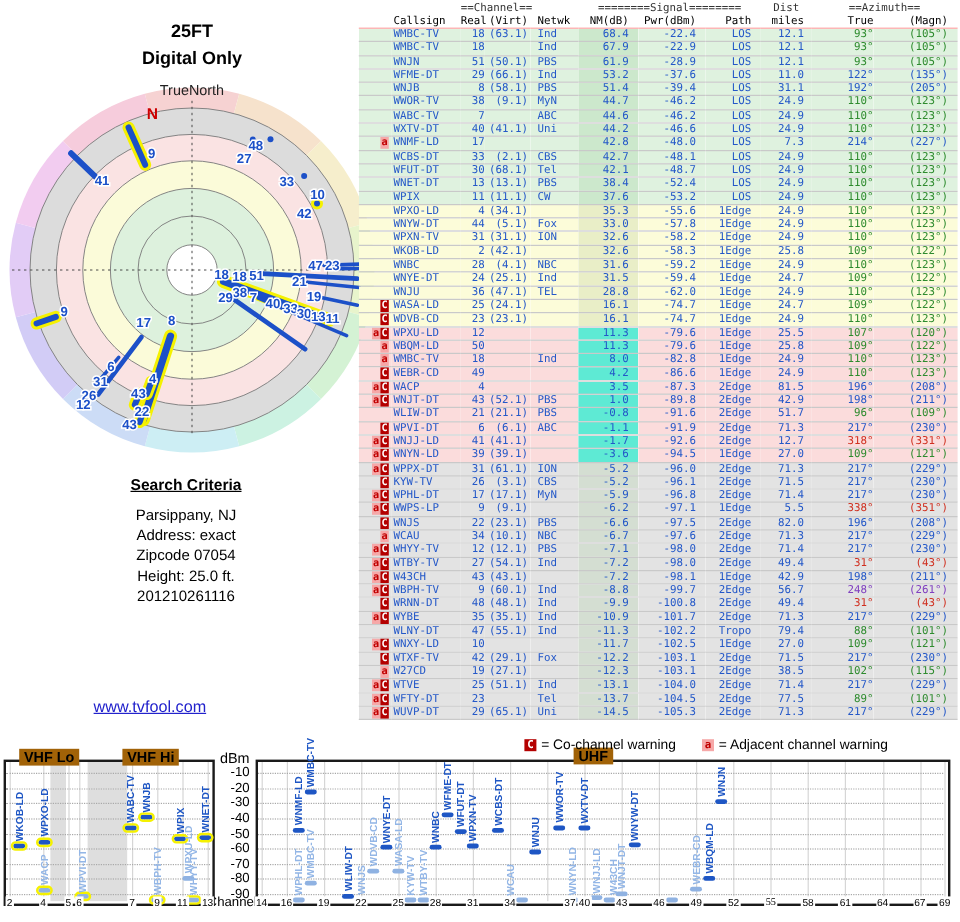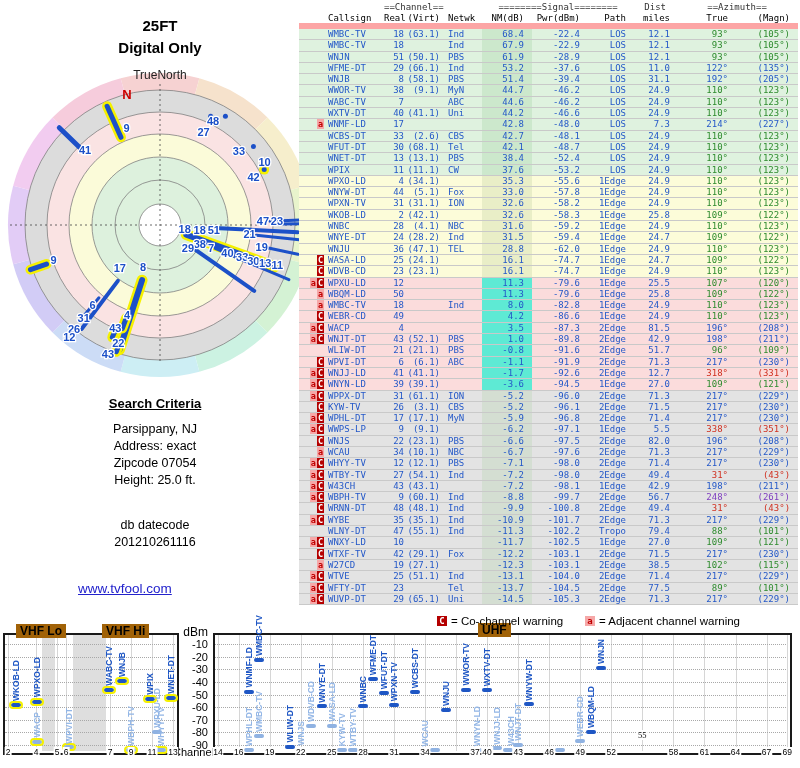--- a/index.html
+++ b/index.html
@@ -3,21 +3,21 @@
 <meta charset="utf-8">
 <style>
   html,body{margin:0;padding:0;background:#fff;width:800px;height:768px;overflow:hidden;
     font-family:"Liberation Sans",sans-serif;position:relative}
   #radar{position:absolute;left:0;top:0}
   
   #sigtable{position:absolute;left:299px;top:2px;width:499px;border-collapse:collapse;
     table-layout:fixed;font:9px "DejaVu Sans Mono",monospace;color:#2458c8}
   #sigtable th{font-weight:normal;color:#000;line-height:10.5px;white-space:nowrap;padding:0}
   #sigtable thead tr.h1 th{color:#333}
-  #sigtable thead tr.h2 th{border-bottom:6px solid #fca5a5}
+  #sigtable thead tr.h2 th{border-bottom:1px solid #fca5a5}
   #sigtable td{padding:0;line-height:10.3px;height:10.3px;white-space:nowrap;
     border-bottom:1px solid #c9c9c9;overflow:hidden}
   .c1{text-align:right;padding-right:2px !important}
   .c2{text-align:left;padding-left:2px !important}
   .c3{text-align:right}
   .c4{text-align:right;padding-right:2px !important}
   .c5{text-align:left;padding-left:6px !important}
   .c6{text-align:right;padding-right:8px !important}
   .c7{text-align:right;padding-right:8px !important}
   .c8{text-align:right;padding-right:8px !important}
@@ -161,21 +161,20 @@
       <text x="107.92968351518823" y="357.87855578478343" text-anchor="middle" font-family="Liberation Sans, sans-serif" font-size="11" font-weight="bold" fill="#1c50c8" stroke="#ffffff" stroke-width="2.5" paint-order="stroke">43</text>
     </g>
 </svg>
 
 <div id="criteria">
   <div class="head">Search Criteria</div>
   <div class="ln">Parsippany, NJ</div>
   <div class="ln">Address: exact</div>
   <div class="ln">Zipcode 07054</div>
   <div class="ln">Height: 25.0 ft.</div>
-  <div class="ln dc">db datecode</div>
   <div class="ln">201210261116</div>
 </div>
 <a id="tvfool-link" href="#">www.tvfool.com</a>
 
 <table id="sigtable">
   <colgroup>
     <col style="width:27px">
       <col style="width:58px">
       <col style="width:20px">
       <col style="width:38px">
@@ -326,21 +325,21 @@
         <td class="c7">-48.0</td>
         <td class="c8">LOS</td>
         <td class="c9">7.3</td>
         <td class="c10 azb">214°</td>
         <td class="c11 azb">(227°)</td>
       </tr>
       <tr class="bg-g">
         <td class="c1"></td>
         <td class="c2">WCBS-DT</td>
         <td class="c3">33</td>
-        <td class="c4">(2.6)</td>
+        <td class="c4">(2.1)</td>
         <td class="c5">CBS</td>
         <td class="c6">42.7</td>
         <td class="c7">-48.1</td>
         <td class="c8">LOS</td>
         <td class="c9">24.9</td>
         <td class="c10 azg">110°</td>
         <td class="c11 azg">(123°)</td>
       </tr>
       <tr class="bg-g">
         <td class="c1"></td>
@@ -443,21 +442,21 @@
         <td class="c7">-59.2</td>
         <td class="c8">1Edge</td>
         <td class="c9">24.9</td>
         <td class="c10 azg">110°</td>
         <td class="c11 azg">(123°)</td>
       </tr>
       <tr class="bg-y">
         <td class="c1"></td>
         <td class="c2">WNYE-DT</td>
         <td class="c3">24</td>
-        <td class="c4">(28.2)</td>
+        <td class="c4">(25.1)</td>
         <td class="c5">Ind</td>
         <td class="c6">31.5</td>
         <td class="c7">-59.4</td>
         <td class="c8">1Edge</td>
         <td class="c9">24.7</td>
         <td class="c10 azg">109°</td>
         <td class="c11 azg">(122°)</td>
       </tr>
       <tr class="bg-y">
         <td class="c1"></td>
@@ -1049,19 +1048,19 @@
     <div class="xtick" style="left: 331.85px; top: 747px;">25</div>
     <div class="xtick" style="left: 362.9px; top: 747px;">28</div>
     <div class="xtick" style="left: 393.95px; top: 747px;">31</div>
     <div class="xtick" style="left: 425px; top: 747px;">34</div>
     <div class="xtick" style="left: 475px; top: 747px;">37</div>
     <div class="xtick" style="left: 487.1px; top: 747px;">40</div>
     <div class="xtick" style="left: 518.15px; top: 747px;">43</div>
     <div class="xtick" style="left: 549.2px; top: 747px;">46</div>
     <div class="xtick" style="left: 580.25px; top: 747px;">49</div>
     <div class="xtick" style="left: 611.3px; top: 747px;">52</div>
-    <div class="xtick" style="left: 642.35px; top: 730px; font-family: Liberation Serif, serif;">55</div>
+    <div class="xtick" style="left: 642.35px; top: 746px; font-family: Liberation Serif, serif;">55</div>
     <div class="xtick" style="left: 673.4px; top: 747px;">58</div>
     <div class="xtick" style="left: 704.45px; top: 747px;">61</div>
     <div class="xtick" style="left: 735.5px; top: 747px;">64</div>
     <div class="xtick" style="left: 766.55px; top: 747px;">67</div>
     <div class="xtick" style="left: 787.25px; top: 747px;">69</div>
   </div>
 
 </body></html>

